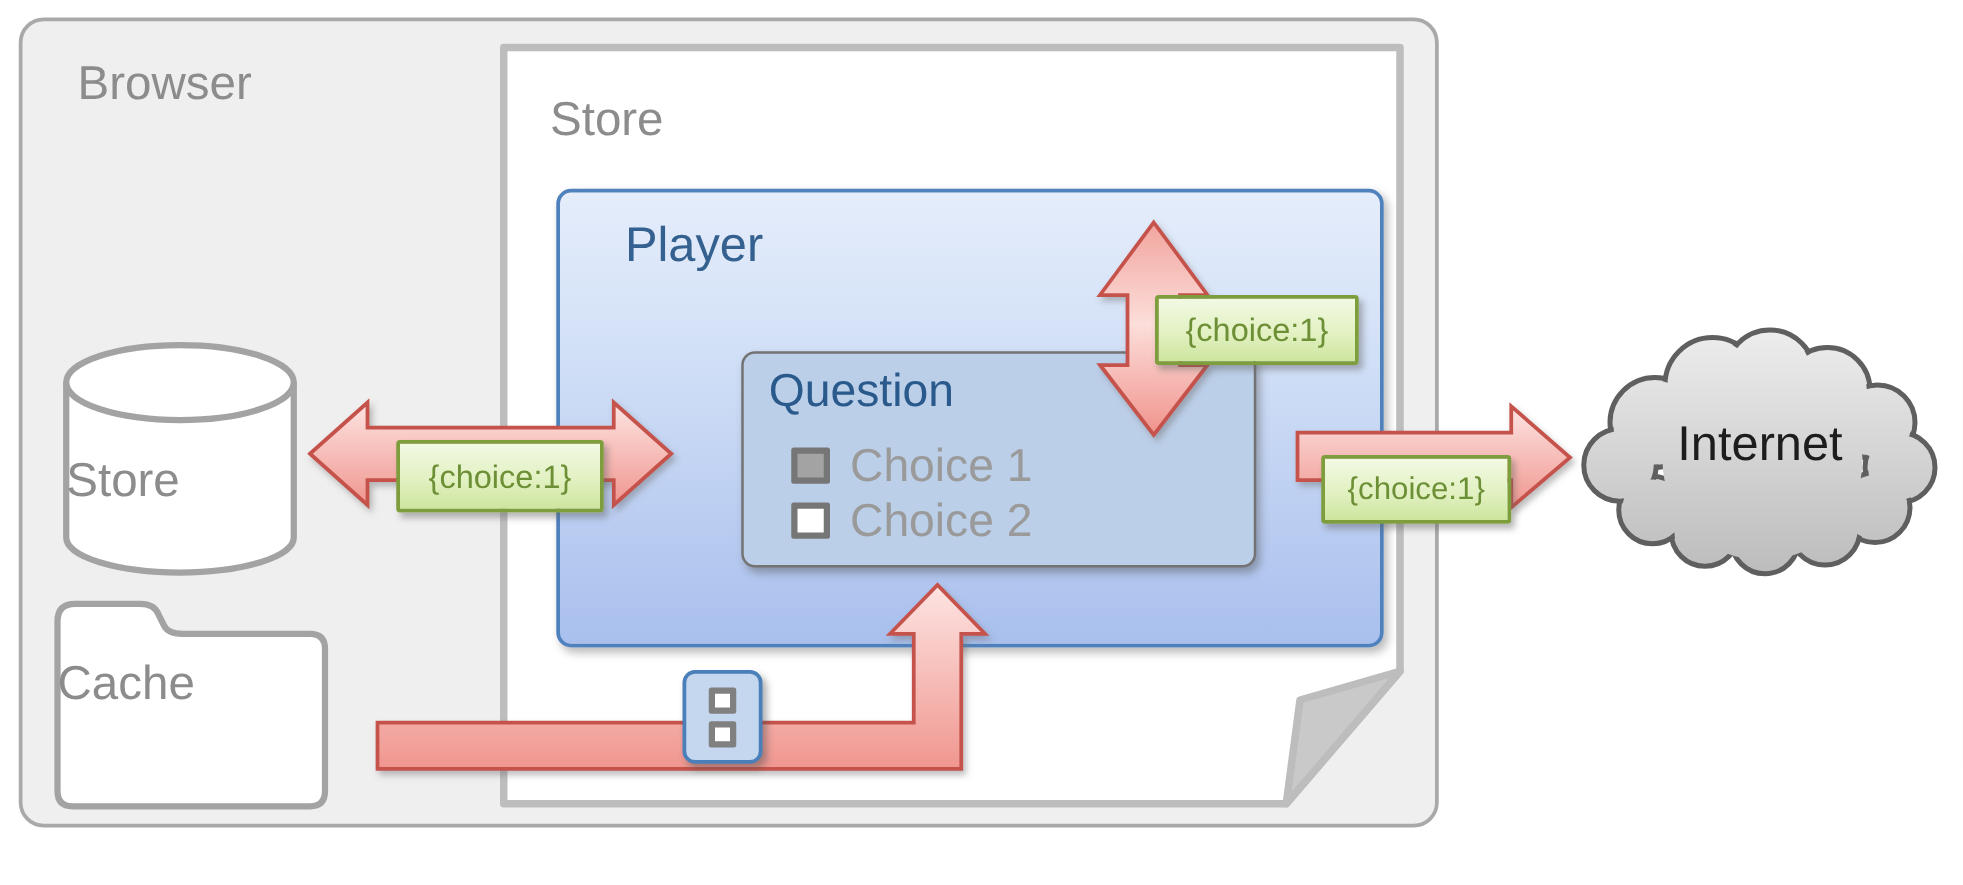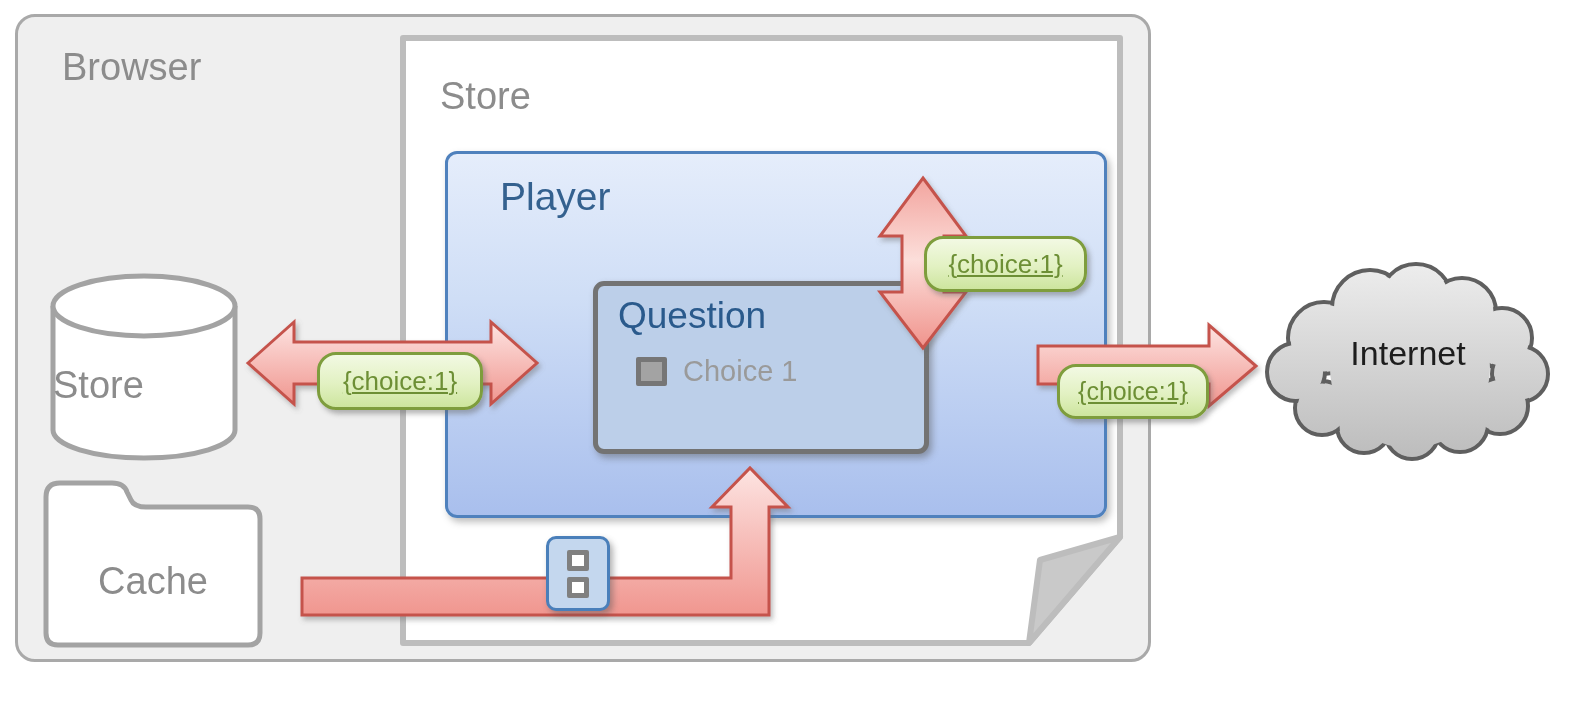--- a/index.html
+++ b/index.html
@@ -20,44 +20,43 @@
   
   .player-box{
     left:445px;top:151px;width:662px;height:367px;
     background:linear-gradient(180deg,#e5edfb 0%,#cfdef6 40%,#a9bfed 100%);
     border:3px solid #4f81bd;border-radius:12px;box-sizing:border-box;
     box-shadow:3px 4px 7px rgba(90,90,90,.40);
   }
   .player-label{left:500px;top:177px;color:#34618f;font-size:39px;line-height:1;}
   
   .question-box{
-    left:593px;top:281px;width:336px;height:173px;
-    background:#bccfe9;border:5px solid #737373;border-radius:11px;box-sizing:border-box;
+    left:593px;top:281px;width:412px;height:173px;
+    background:#bccfe9;border:2px solid #737373;border-radius:11px;box-sizing:border-box;
     box-shadow:3px 4px 7px rgba(80,80,80,.45);
   }
   .question-label{position:absolute;left:20px;top:11px;color:#2a5a8c;font-size:37px;line-height:1;}
   .choice-row{position:absolute;left:38px;display:flex;align-items:center;}
   .choice-row.r1{top:71px;}
   .choice-row.r2{top:115px;}
   .checkbox{display:inline-block;width:21px;height:19px;border:5px solid #767676;border-radius:2px;box-sizing:content-box;}
   .checkbox.filled{background:#a3a3a3;}
   .checkbox.empty{background:#ffffff;}
-  .choice-label{margin-left:16px;color:#9a9a9a;font-size:29px;line-height:1;text-align:center;}
+  .choice-label{margin-left:16px;color:#9a9a9a;font-size:37px;line-height:1;text-align:center;}
   
   .store-label{left:53px;top:366px;width:182px;text-align:left;}
-  .cache-label{left:46px;top:562px;width:214px;text-align:center;}
-  .internet-label{left:1262px;top:336px;width:292px;text-align:center;color:#1d1d1d;font-size:34px;line-height:1;}
+  .cache-label{left:46px;top:528px;width:214px;text-align:left;}
+  .internet-label{left:1262px;top:336px;width:292px;text-align:center;color:#1d1d1d;font-size:39px;line-height:1;}
   
   .msg-tag{
     display:flex;align-items:center;justify-content:center;
     background:linear-gradient(180deg,#f2f9e3 0%,#e2f1c2 55%,#cde59e 100%);
-    border:3px solid #7e9d3d;border-radius:19px;box-sizing:border-box;
+    border:3px solid #7e9d3d;border-radius:3px;box-sizing:border-box;
     color:#6d8f35;font-size:26px;
     box-shadow:3px 4px 5px rgba(100,100,100,.45);
-    text-decoration:underline;
   }
   .tag1{left:317px;top:352px;width:166px;height:58px;}
   .tag2{left:924px;top:236px;width:163px;height:56px;}
   .tag3{left:1057px;top:364px;width:152px;height:55px;font-size:25px;}
   
   .connector{
     left:546px;top:536px;width:64px;height:75px;
     background:#c4d7ee;border:3px solid #4a7fba;border-radius:10px;box-sizing:border-box;
     display:flex;flex-direction:column;align-items:center;justify-content:center;gap:6px;
     box-shadow:3px 4px 6px rgba(80,80,80,.45);
@@ -82,20 +81,24 @@
   <div class="abs big-label page-label">Store</div>
 
   <div class="abs player-box"></div>
   <div class="abs player-label">Player</div>
 
   <div class="abs question-box">
     <div class="question-label">Question</div>
     <div class="choice-row r1">
       <span class="checkbox filled"></span>
       <span class="choice-label">Choice 1</span>
+    </div>
+    <div class="choice-row r2">
+      <span class="checkbox empty"></span>
+      <span class="choice-label">Choice 2</span>
     </div>
   </div>
 
   <svg class="abs" style="left:40px;top:262px" width="212" height="210">
     <g stroke="#a3a3a3" stroke-width="5" fill="#ffffff">
       <path d="M 13,44 L 13,168 A 91,28 0 0 0 195,168 L 195,44"></path>
       <ellipse cx="104" cy="44" rx="91" ry="30"></ellipse>
     </g>
   </svg>
   <div class="abs big-label store-label">Store</div>

